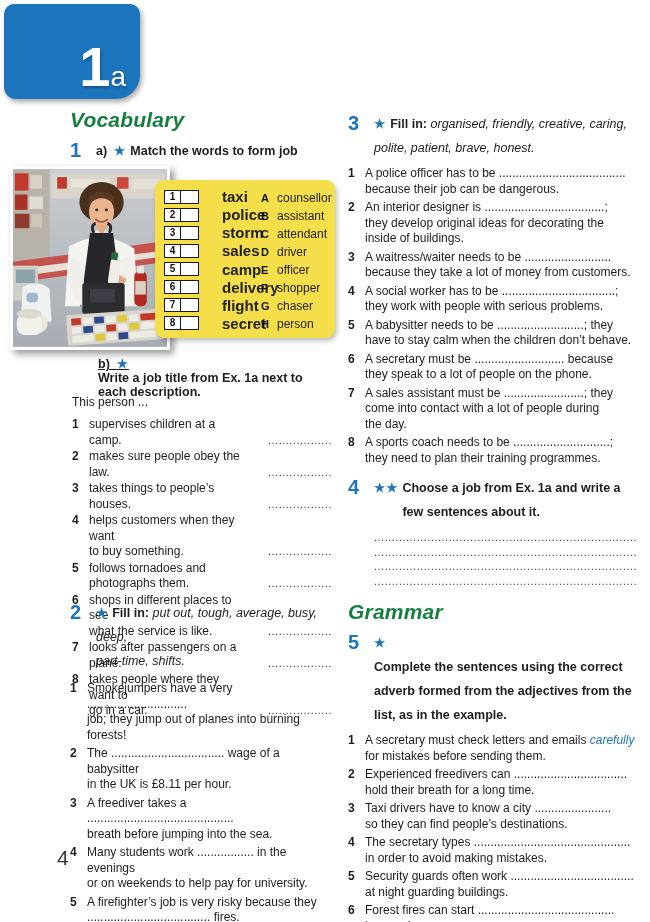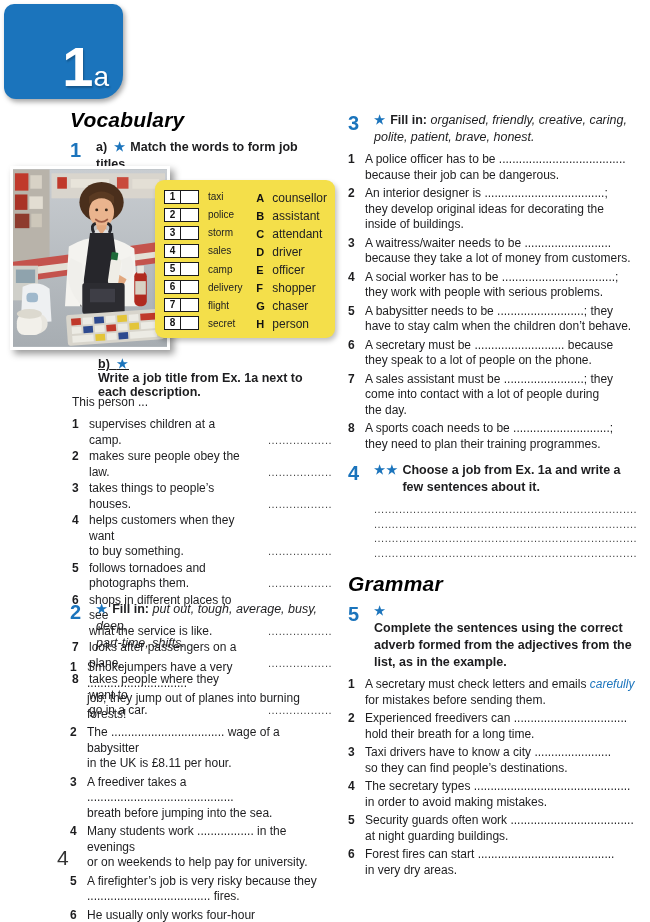--- a/index.html
+++ b/index.html
@@ -3,46 +3,46 @@
 <meta charset="utf-8">
 <style>
   * { margin:0; padding:0; box-sizing:border-box; }
   html,body { background:#fff; }
   .page {
     position:relative; width:650px; height:922px; background:#ffffff;
     font-family:"Liberation Sans", sans-serif; color:#1d1d1f; overflow:hidden;
   }
   
   .unit-badge {
-    position:absolute; left:4px; top:4px; width:119px; height:95px;
+    position:absolute; left:4px; top:4px; width:136px; height:95px;
     background:#1b74bc; border-radius:10px 10px 24px 12px;
     box-shadow:2px 3px 5px rgba(0,0,0,.35);
     text-align:right;
   }
   .unit-badge .inner {
     position:absolute; right:14px; bottom:4px; color:#fff;
     text-shadow:1px 2px 2px rgba(0,0,0,.25); line-height:1;
   }
   .unit-badge .num { font-size:56px; font-weight:bold; }
   .unit-badge .ltr { font-size:28px; }
 
   
   .left-col  { position:absolute; left:70px;  top:108px; width:263px; }
   .right-col { position:absolute; left:348px; top:112px; width:290px; }
 
   .section-title {
-    color:#000000; font-weight:bold; font-style:italic;
+    color:#15803d; font-weight:bold; font-style:italic;
     font-size:21px; margin-bottom:7px; letter-spacing:.2px;
   }
   .ex { display:flex; margin-bottom:6px; }
   .ex-num {
     color:#1b74bc; font-weight:bold; font-size:20px;
     width:26px; flex:none; line-height:1; padding-top:1px;
   }
-  .ex-head { font-weight:bold; font-size:12.5px; line-height:17px; }
+  .ex-head { font-weight:bold; font-size:12.5px; line-height:24px; }
   .star { color:#1b74bc; font-style:normal; font-size:12.5px; letter-spacing:1px; margin-right:4px; }
   .it { font-style:italic; font-weight:normal; }
   .pre-line { white-space:pre-line; }
   .inline-block { display:inline-block; vertical-align:top; }
 
   
   .photo {
     position:absolute; left:10px; top:166px; width:160px; height:184px;
     border:3px solid #fff; box-shadow:4px 4px 7px rgba(0,0,0,.4);
     background:#b9bfc4; z-index:1;
@@ -61,21 +61,21 @@
   .match-row { display:flex; align-items:center; height:15px; }
   .num-box {
     display:flex; width:35px; height:14px; background:#fff;
     border:1.4px solid #1a1a1a; flex:none;
   }
   .num-box .cell-n {
     width:16px; border-right:1.4px solid #1a1a1a; text-align:center;
     font-size:10px; font-weight:bold; line-height:11px; color:#111;
   }
   .num-box .cell-a { flex:1; }
-  .match-word { margin-left:9px; font-size:10px; color:#222; }
+  .match-word { margin-left:23px; font-size:15px; color:#222;font-weight:bold; }
   .letter-row { display:flex; height:15px; align-items:center; }
   .letter { width:16px; font-weight:bold; font-size:11px; color:#111; flex:none; }
   .letter-word { font-size:12px; color:#222; }
 
   
   .task-b { position:absolute; left:98px; top:357px; width:236px; font-size:12.5px; font-weight:bold; line-height:14px;text-decoration:underline; }
   .person-block { position:absolute; left:72px; top:395px; width:260px; }
   .person-intro { font-weight:normal; font-size:12px; margin-bottom:8px; }
   .desc-item { display:flex; font-size:12px; line-height:15.5px; margin-bottom:1px; }
   .desc-item .n { width:17px; flex:none; font-weight:bold; }

